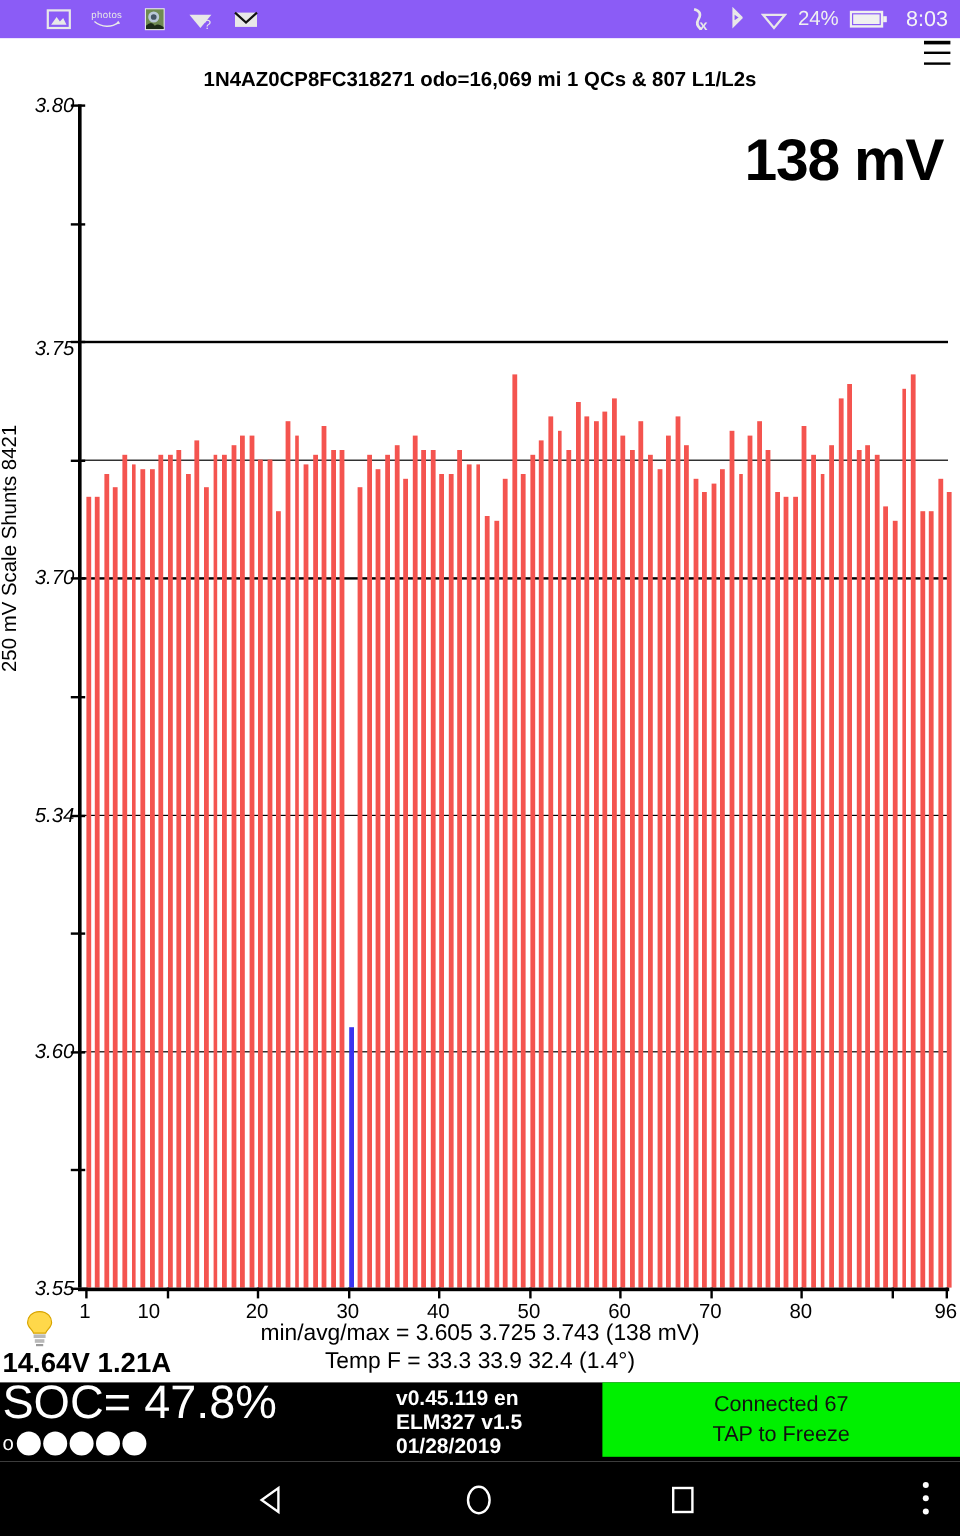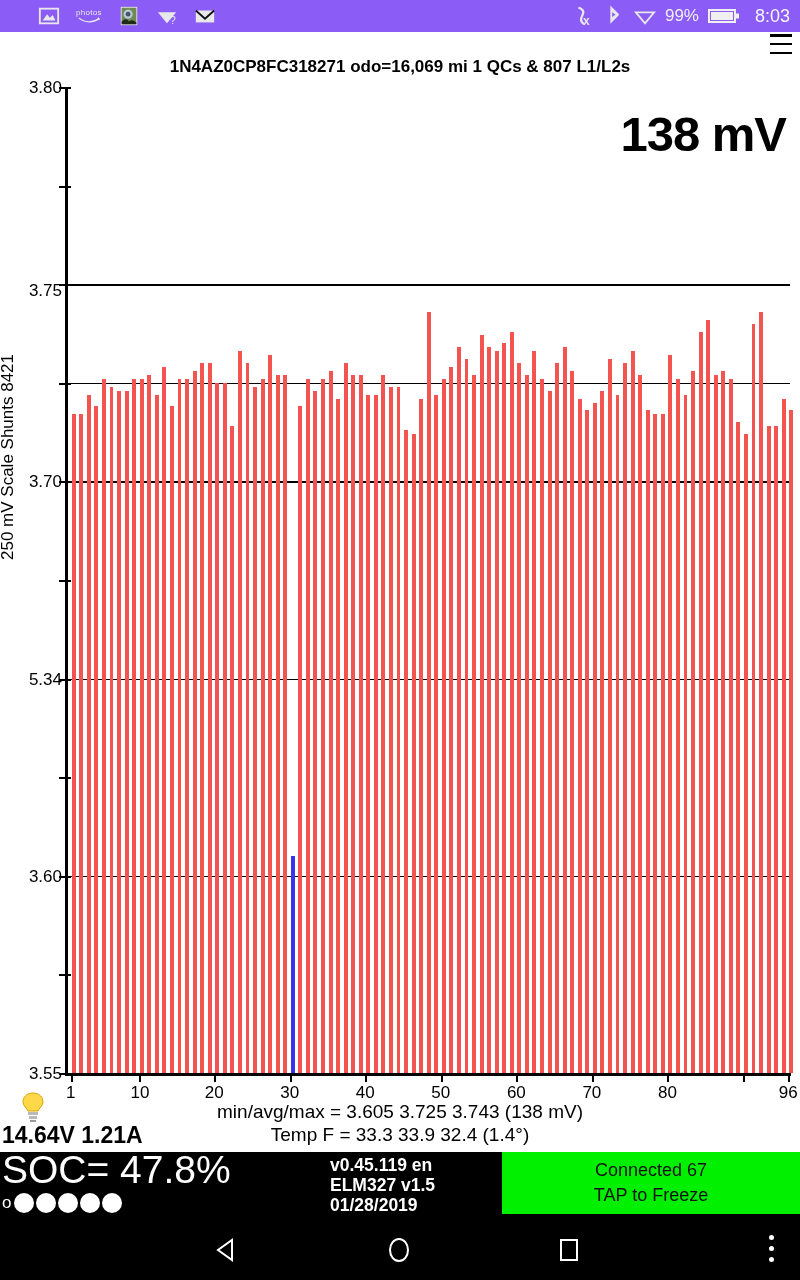--- a/index.html
+++ b/index.html
@@ -44,21 +44,21 @@
 
   .ylabel {
     position:absolute; left:-2px; top:478px;
     transform: rotate(-90deg); transform-origin: left top;
     font-size:17px; color:#000; white-space:nowrap;
     letter-spacing:0px;
   }
 
   .ytick-label {
     position:absolute; right:0; width:56px; text-align:right;
-    font-size:17px; color:#000; transform: translateY(-9px);
+    font-size:17px; color:#000; transform: translateY(-9px); font-style: italic;
   }
   .yticks { position:absolute; left:0; top:0; width:62px; height:1010px; }
 
   .plot {
     position:absolute; left:65px; top:5px; width:725px; height:986px;
     border-left:3px solid #000; border-bottom:0; box-sizing:border-box;
   }
   .axis-bottom { position:absolute; left:65px; top:991px; width:726px; height:3px; background:#000; }
   .gridline { position:absolute; left:0; width:100%; height:1.6px; background:#000; }
   .tickmark { position:absolute; left:-9px; width:12px; height:2px; background:#000; }
@@ -152,21 +152,21 @@
       <svg class="sb-ico" viewBox="0 0 24 24">
         <path d="M7 3 q8 2 4 9 q-3 5 2 9" stroke="#e8e8e8" stroke-width="2.4" fill="none"></path>
         <text x="12" y="22" font-size="13" font-weight="bold" font-family="Liberation Sans" fill="#e8e8e8">x</text>
       </svg>
       <svg class="sb-ico" viewBox="0 0 24 24">
         <path d="M9 6 L16 11 L9 18 V3 L16 10 L9 15" stroke="#e8e8e8" stroke-width="2" fill="none"></path>
       </svg>
       <svg class="sb-ico" viewBox="0 0 24 24">
         <path d="M2 8 L12 20 L22 8 Z" fill="none" stroke="#e8e8e8" stroke-width="2"></path>
       </svg>
-      <span class="sb-txt">99%</span>
+      <span class="sb-txt">24%</span>
       <svg style="width:32px;height:18px;display:block" viewBox="0 0 32 16">
         <rect x="1" y="2" width="26" height="12" fill="none" stroke="#f0f0f0" stroke-width="2"></rect>
         <rect x="3" y="4" width="22" height="8" fill="#f0f0f0"></rect>
         <rect x="28" y="5.5" width="3" height="5" fill="#f0f0f0"></rect>
       </svg>
       <span class="sb-clock">8:03</span>
     </div>
   </div>
 
   <div class="header">
@@ -305,21 +305,21 @@
           <div class="bar" title="94: 3.714" style="left: 706.156px; width: 3.92708px; height: 646.816px;"></div>
           <div class="bar" title="95: 3.721" style="left: 713.708px; width: 3.92708px; height: 674.424px;"></div>
           <div class="bar" title="96: 3.718" style="left: 721.26px; width: 3.92708px; height: 662.592px;"></div>
         </div>
     </div>
     <div class="axis-bottom"></div>
     <div id="xaxis">
         <div class="xtick" style="left: 70.776px;"></div>
         <div class="xlab" style="left: 70.776px;">1</div>
         <div class="xtick" style="left: 138.745px;"></div>
-        <div class="xlab" style="left: 140px;">10</div>
+        <div class="xlab" style="left: 124px;">10</div>
         <div class="xtick" style="left: 214.266px;"></div>
         <div class="xlab" style="left: 214.266px;">20</div>
         <div class="xtick" style="left: 289.786px;"></div>
         <div class="xlab" style="left: 289.786px;">30</div>
         <div class="xtick" style="left: 365.307px;"></div>
         <div class="xlab" style="left: 365.307px;">40</div>
         <div class="xtick" style="left: 440.828px;"></div>
         <div class="xlab" style="left: 440.828px;">50</div>
         <div class="xtick" style="left: 516.349px;"></div>
         <div class="xlab" style="left: 516.349px;">60</div>

